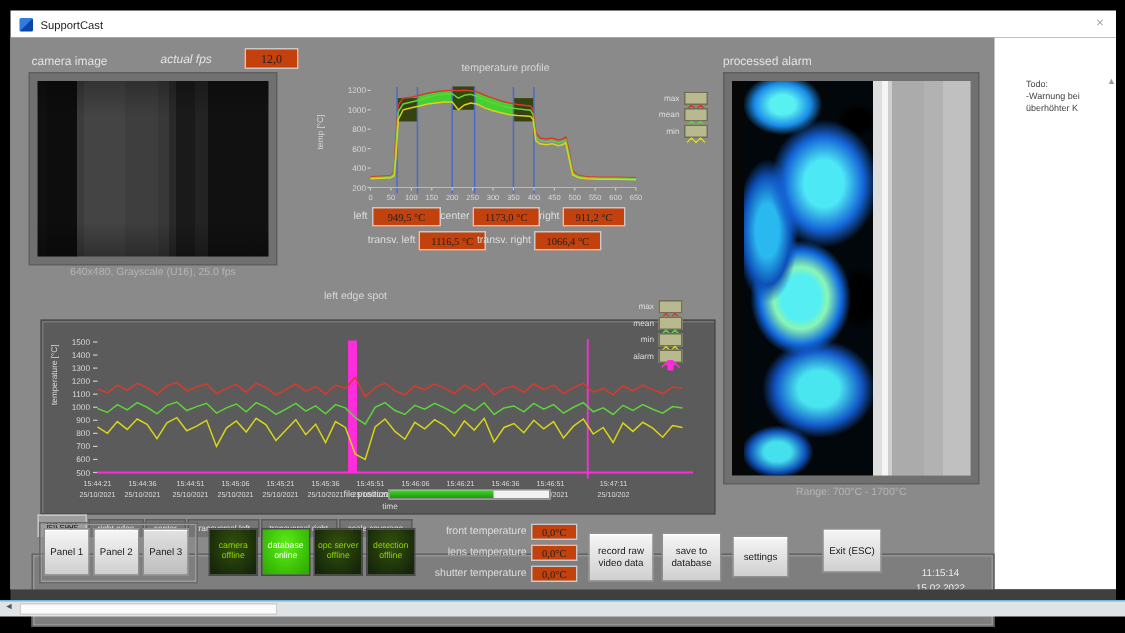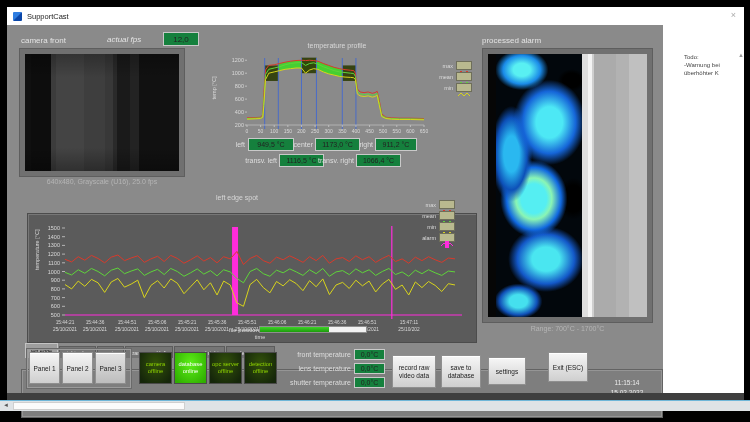--- a/index.html
+++ b/index.html
@@ -14,22 +14,22 @@
   #client{left:7px;top:25px;width:737px;height:368px;background:#fff;}
   #mainpanel{left:0;top:0;width:656px;height:368px;background:#8a8a8a;}
   #bottomedge{left:7px;top:393px;width:737px;height:7px;background:#3f3f3f;}
   #hscroll{left:0;top:400px;width:750px;height:11px;background:#dfe3e6;border-top:1px solid #6fb6d8;box-sizing:border-box;}
   #hthumb{left:13px;top:402px;width:172px;height:8px;background:#fbfbfb;border:1px solid #cfcfcf;box-sizing:border-box;}
   #harrow{left:3px;top:402px;font-size:6px;color:#555;}
   
   .lbl{font-size:8px;color:#e3e3e3;}
   .lbl-s{font-size:7px;color:#dedede;}
   .cap{font-size:7px;color:#b5b5b5;}
-  .vbox{background:#15803d;border:1px solid #c9c9c9;box-sizing:border-box;color:#222;
-        font-size:7px;display:flex;align-items:center;justify-content:center;}
+  .vbox{background:#c2410c;border:1px solid #c9c9c9;box-sizing:border-box;color:#222;
+        font-size:7px;display:flex;align-items:center;justify-content:center;font-family:Liberation Serif, serif;}
   
   .imgframe{border:5px solid #707070;box-shadow:0 0 0 1px #5e5e5e;box-sizing:border-box;}
   #camera-inner{width:100%;height:100%;
     background:linear-gradient(180deg,rgba(0,0,0,.25),rgba(0,0,0,0) 20% 80%,rgba(0,0,0,.3)),
     linear-gradient(90deg,#101010 0 4%,#0d0d0d 4% 17%,#3c3c3c 17% 20%,#444 20% 38%,#3e3e3e 38% 52%,#383838 52% 57%,#2a2a2a 57% 60%,#1a1a1a 60% 68%,#232323 68% 74%,#111 74% 100%);}
   #proc-inner{width:100%;height:100%;display:flex;}
   #proc-black{width:8px;height:100%;background:#060606;}
   #proc-thermal{width:86px;height:100%;background-color:#02070c;background-image:
     radial-gradient(ellipse 34px 26px at 30% 6%,#59f0f2 0 25%,#1a8ae8 55%,rgba(0,0,0,0) 78%),
     radial-gradient(ellipse 44px 52px at 62% 26%,#4de8f5 0 30%,#1565d8 60%,rgba(0,0,0,0) 82%),
@@ -78,21 +78,21 @@
 
   <div class="abs" id="titlebar">
     <div id="app-icon"></div>
     <span id="title-text">SupportCast</span>
     <span id="close-x">×</span>
   </div>
 
   <div class="abs" id="client">
     <div class="abs" id="mainpanel">
 
-      <span class="abs lbl" style="left:14px;top:11px;">camera front</span>
+      <span class="abs lbl" style="left:14px;top:11px;">camera image</span>
       <span class="abs lbl" style="left:100px;top:10px;font-style:italic;">actual fps</span>
       <div class="abs vbox" style="left:156px;top:7px;width:36px;height:14px;font-size:8px;">12,0</div>
       <div class="abs imgframe" style="left:13px;top:24px;width:164px;height:127px;">
         <div id="camera-inner"></div>
       </div>
       <span class="abs cap" style="left:13px;top:153px;width:164px;text-align:center;">640x480, Grayscale (U16), 25.0 fps</span>
 
       <span class="abs charttitle" style="left:255px;top:17px;width:150px;">temperature profile</span>
       <span class="abs ylab" style="left:196px;top:60px;">temp [°C]</span>
       <svg id="profile-svg" class="abs" style="left:218px;top:25px;" width="245" height="85">

